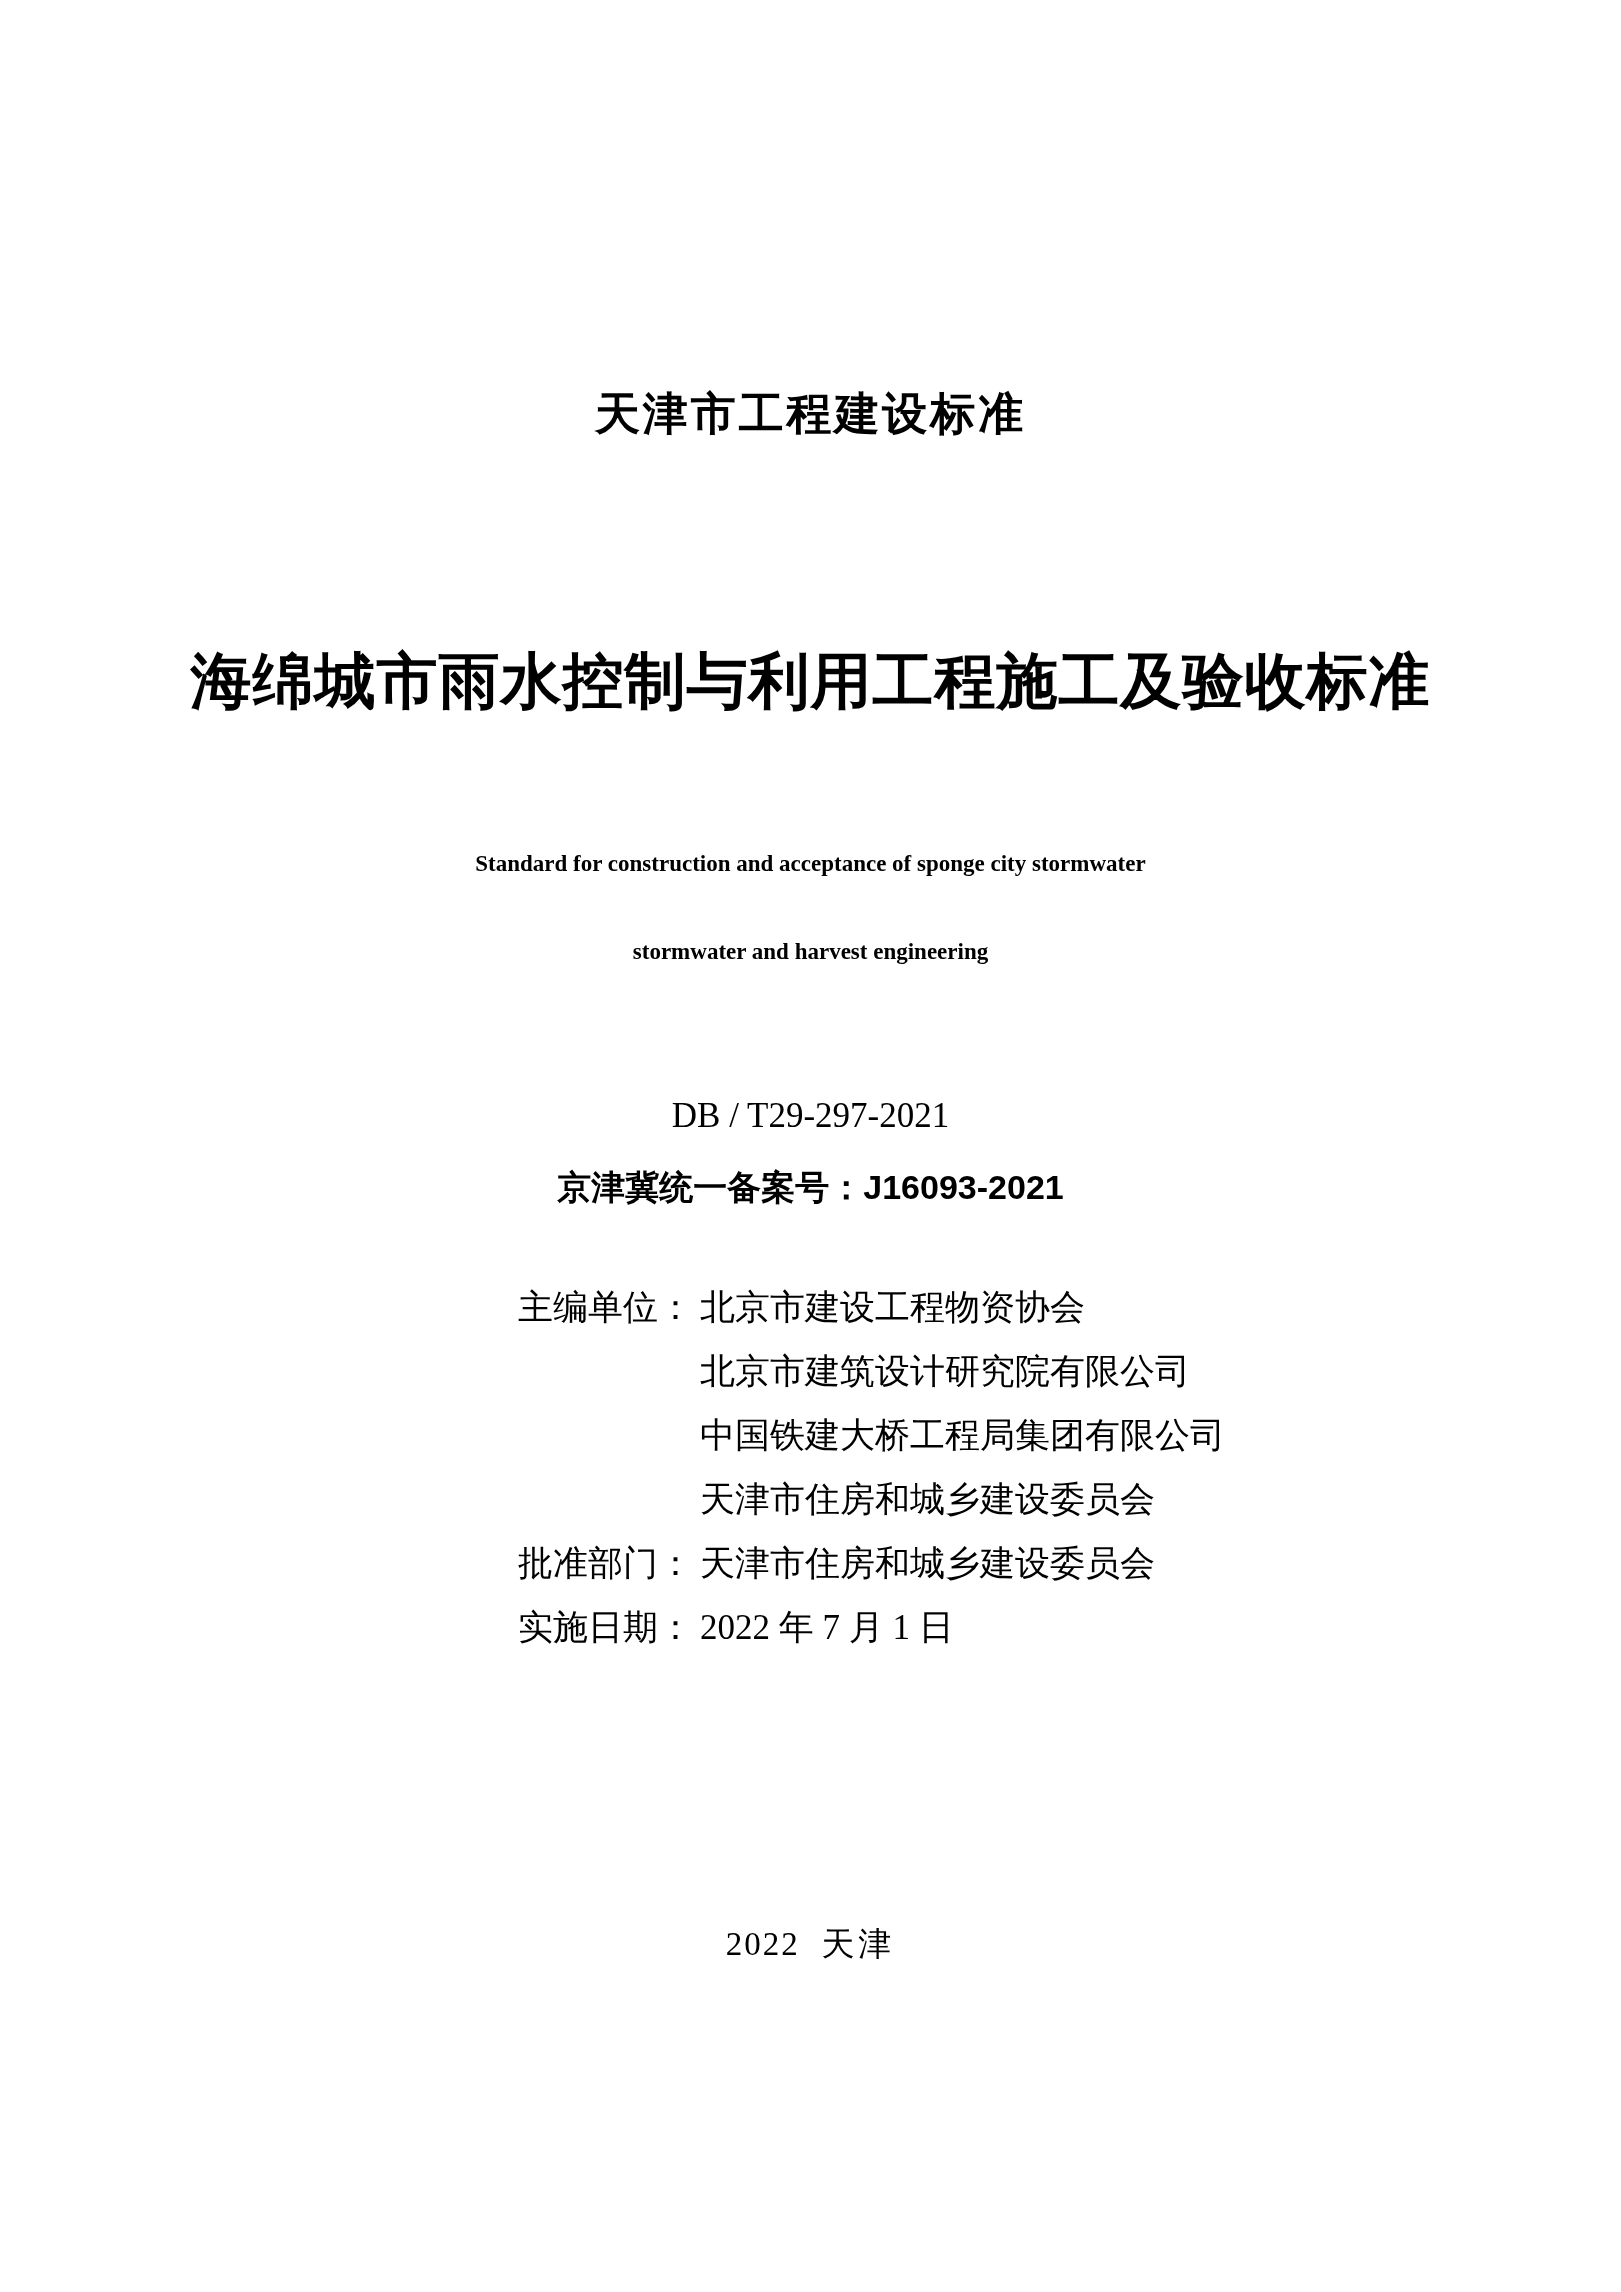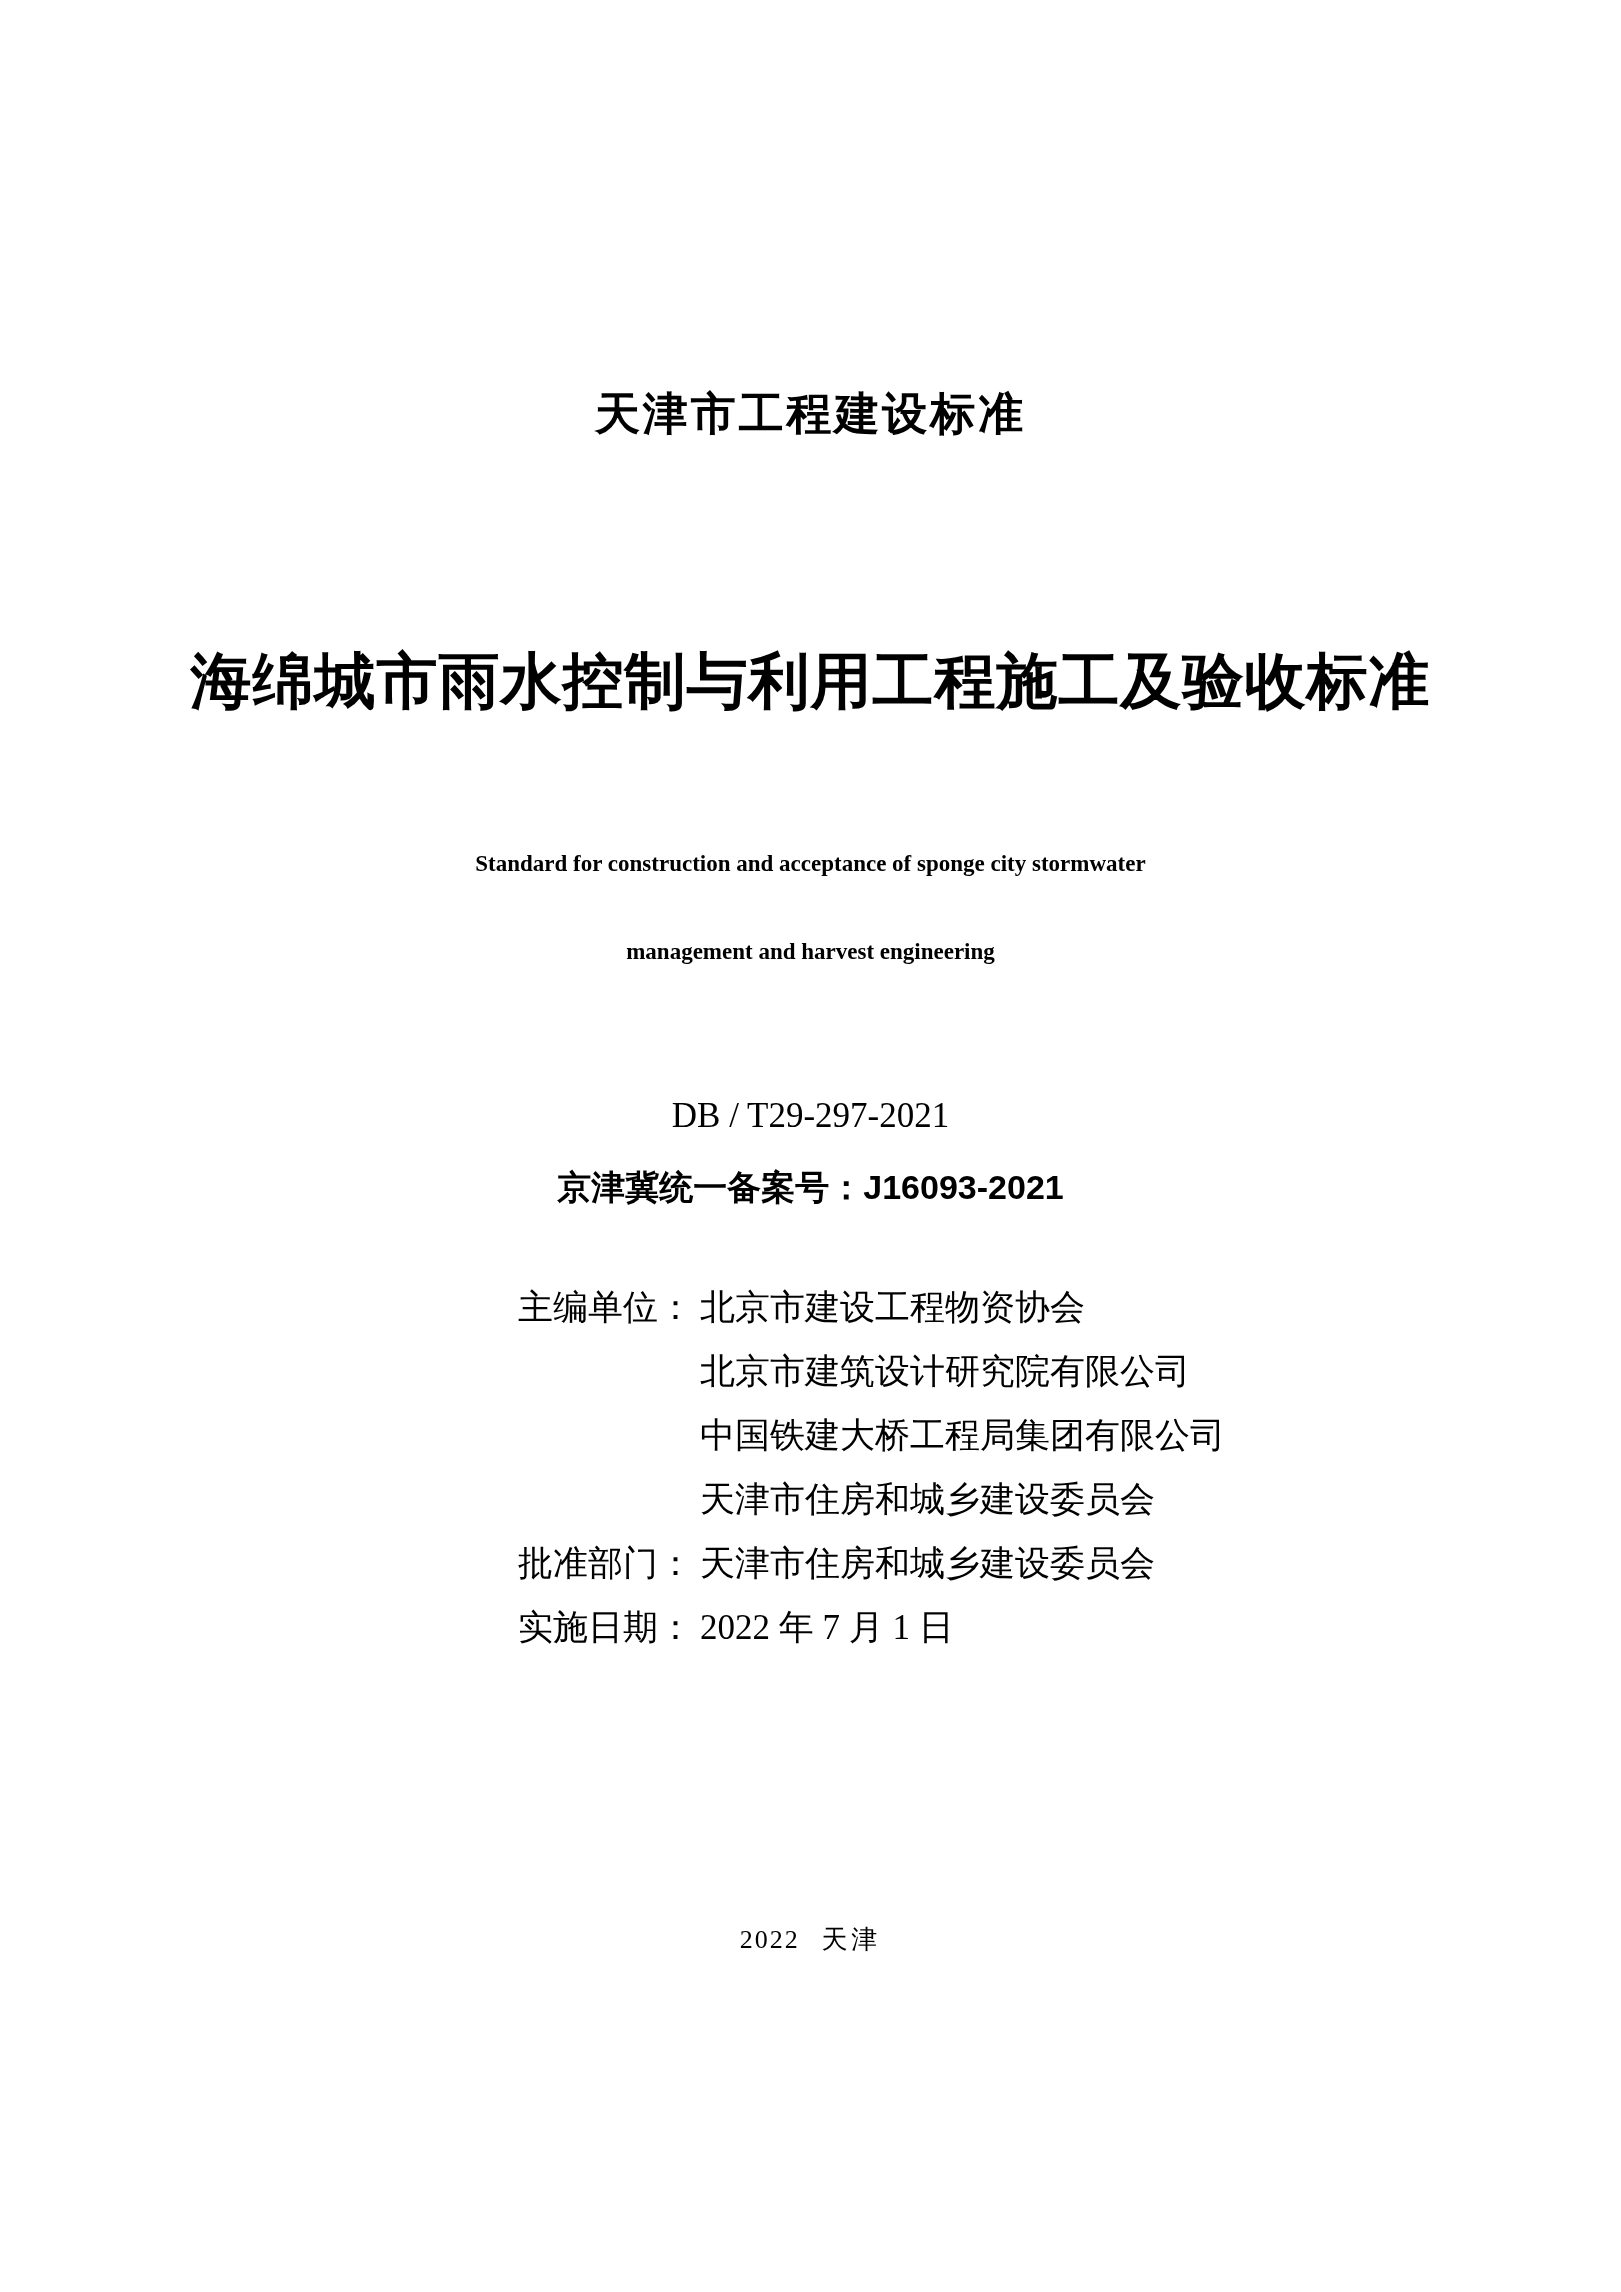--- a/index.html
+++ b/index.html
@@ -73,21 +73,21 @@
     white-space: nowrap;
   }
   .info-label {
     text-align: left;
   }
   .info-value {
     text-align: left;
   }
   .footer-line {
     top: 1922px;
-    font-size: 26px;
+    font-size: 33px;
   }
   .footer-year {
     font-family: "Liberation Serif", serif;
     font-weight: normal;
     letter-spacing: 2px;
   }
   .footer-city {
     font-family: "Liberation Sans", sans-serif;
     font-weight: normal;
     margin-left: 21.6px;
@@ -98,21 +98,21 @@
 <body>
 
 <div class="page">
 
   <div class="centered hei series-label">天津市工程建设标准</div>
 
   <div class="centered hei main-title">海绵城市雨水控制与利用工程施工及验收标准</div>
 
   <div class="centered en-title en-line1">Standard for construction and acceptance of sponge city stormwater</div>
 
-  <div class="centered en-title en-line2">management and harvest engineering</div>
+  <div class="centered en-title en-line2">stormwater and harvest engineering</div>
 
   <div class="centered std-number">DB / T29-297-2021</div>
 
   <div class="centered hei record-number">京津冀统一备案号：J16093-2021</div>
 
   <div class="info-block song">
     <div class="info-label">主编单位：</div>
     <div class="info-value">北京市建设工程物资协会</div>
 
     <div class="info-label"></div>

